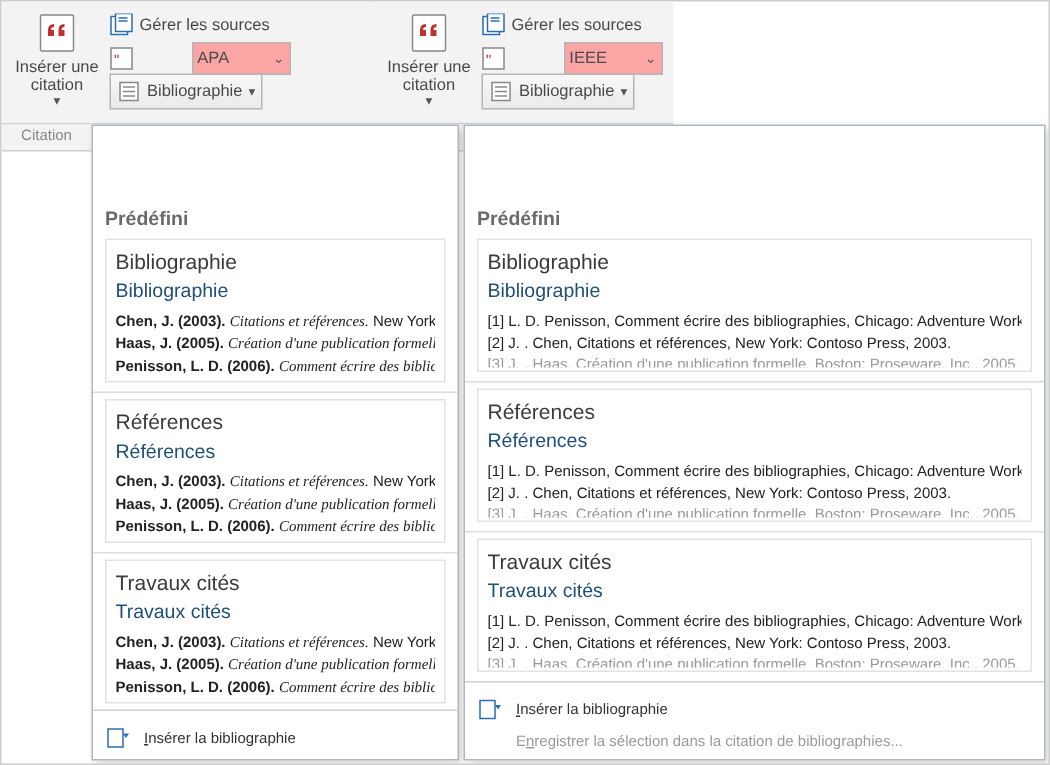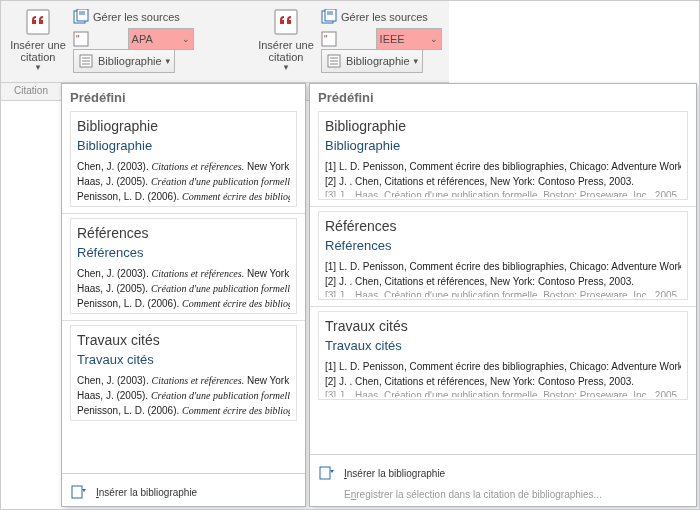--- a/index.html
+++ b/index.html
@@ -105,20 +105,21 @@
     display: flex;
     flex-direction: column;
     height: 424px;
   }
   .gallery.left { left: 60px; width: 245px; }
   .gallery.right { left: 308px; width: 388px; }
   .gallery-scroll {
     flex: 1;
     overflow: hidden;
     padding: 6px 8px 0 8px;
+    margin-top: 48px;
   }
   .section-head {
     font-weight: 600;
     color: #6a6a6a;
     font-size: 13px;
     margin: 6px 0 6px 0;
   }
   .section-head.first { margin-top: 0; }
   .card {
     border: 1px solid #e2e2e2;
@@ -137,21 +138,21 @@
     color: #1f4e79;
     margin-bottom: 6px;
   }
   .ref-line {
     font-size: 10px;
     color: #222;
     white-space: nowrap;
     overflow: hidden;
     line-height: 1.5;
   }
-  .ref-line .auth { font-weight: normal; }
+  .ref-line .auth { font-weight: bold; }
   .ref-line .ital { font-style: italic; font-family: Liberation Serif, serif; }
   .ref-line.faded { color:#999; }
   .hr {
     border-top: 1px solid #ddd;
     margin: 4px -8px;
   }
   .gallery-footer {
     border-top: 1px solid #d0d0d0;
     padding: 6px 8px 2px 8px;
   }

